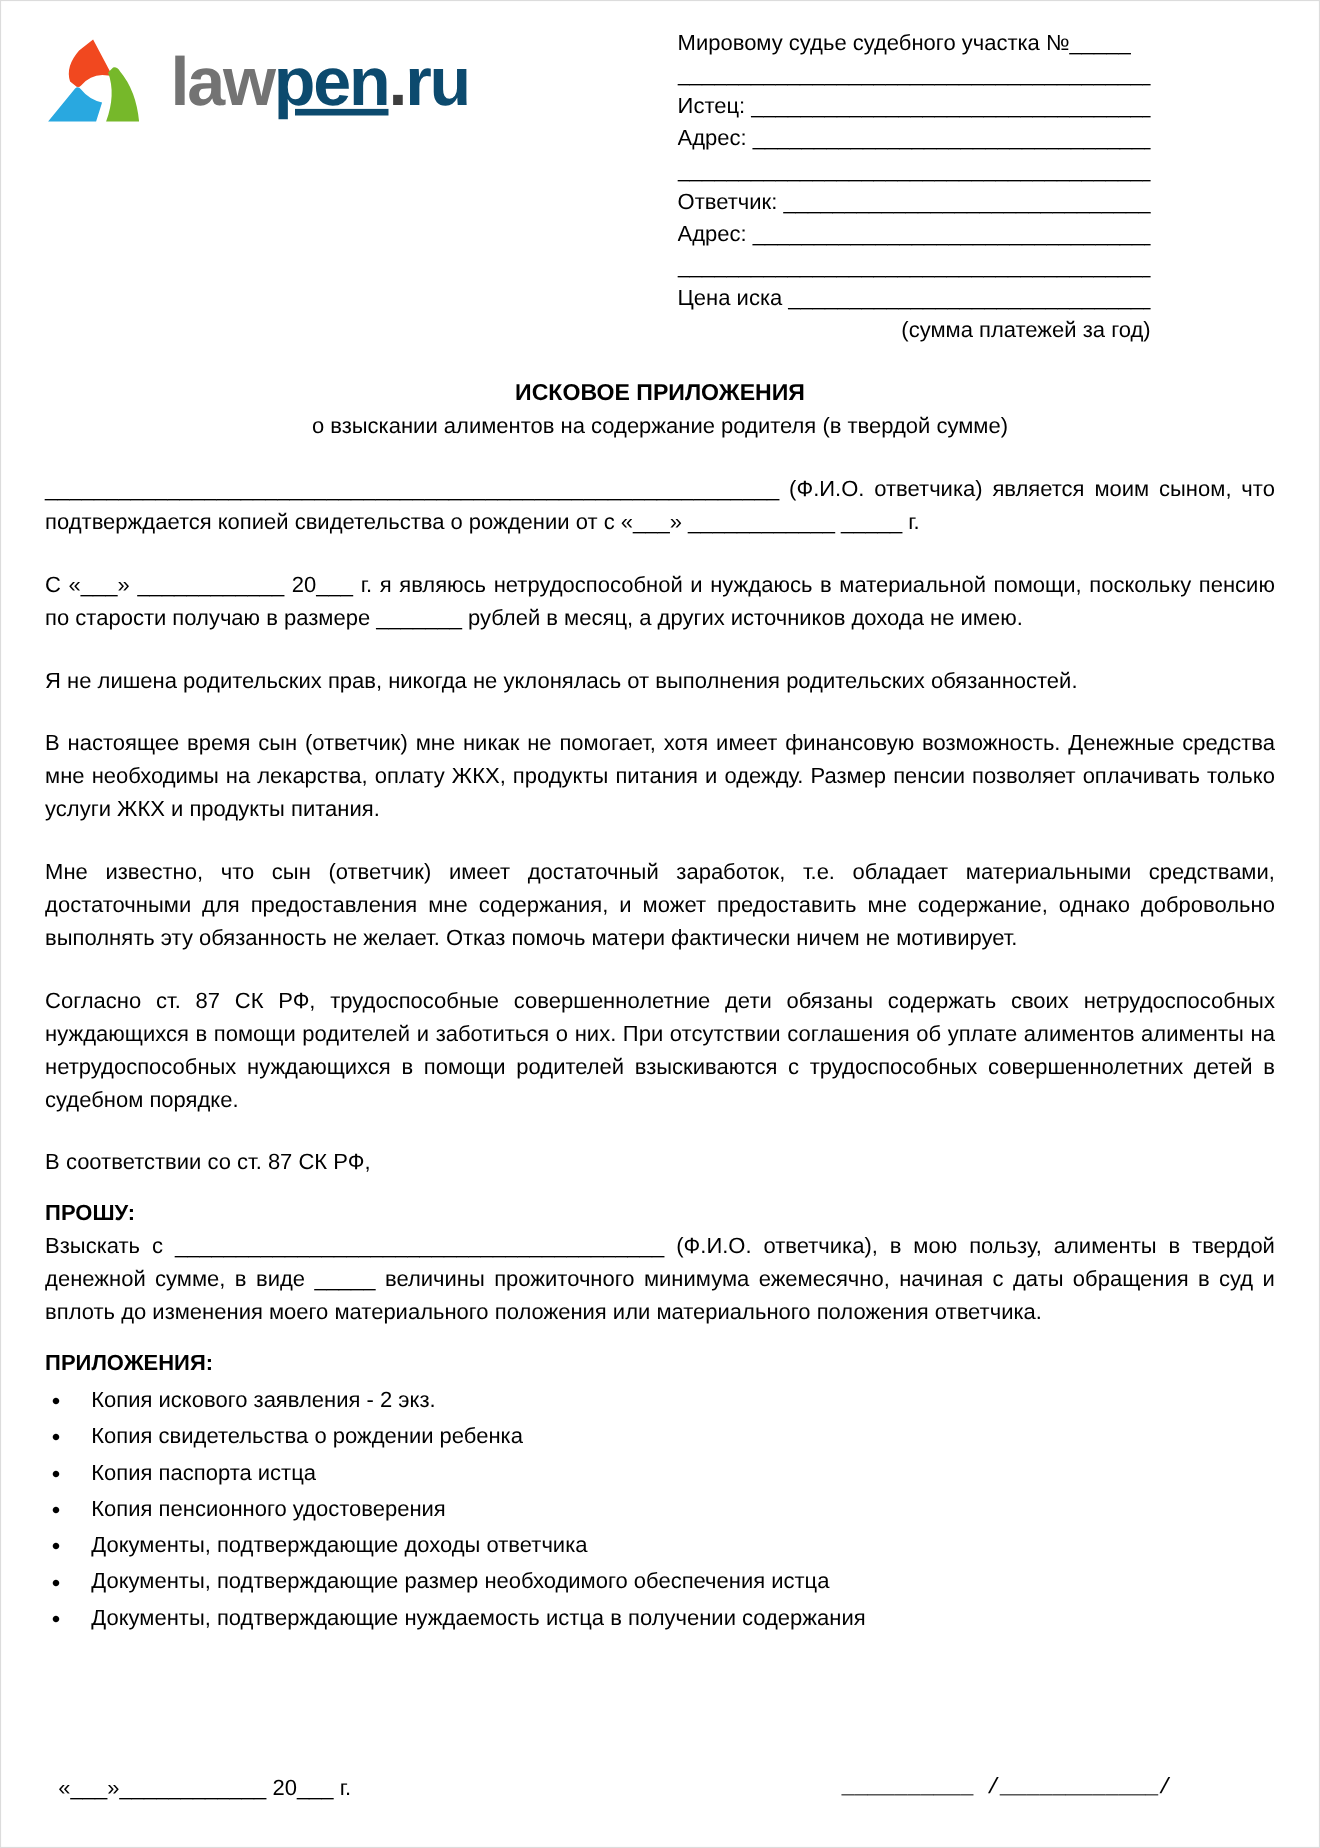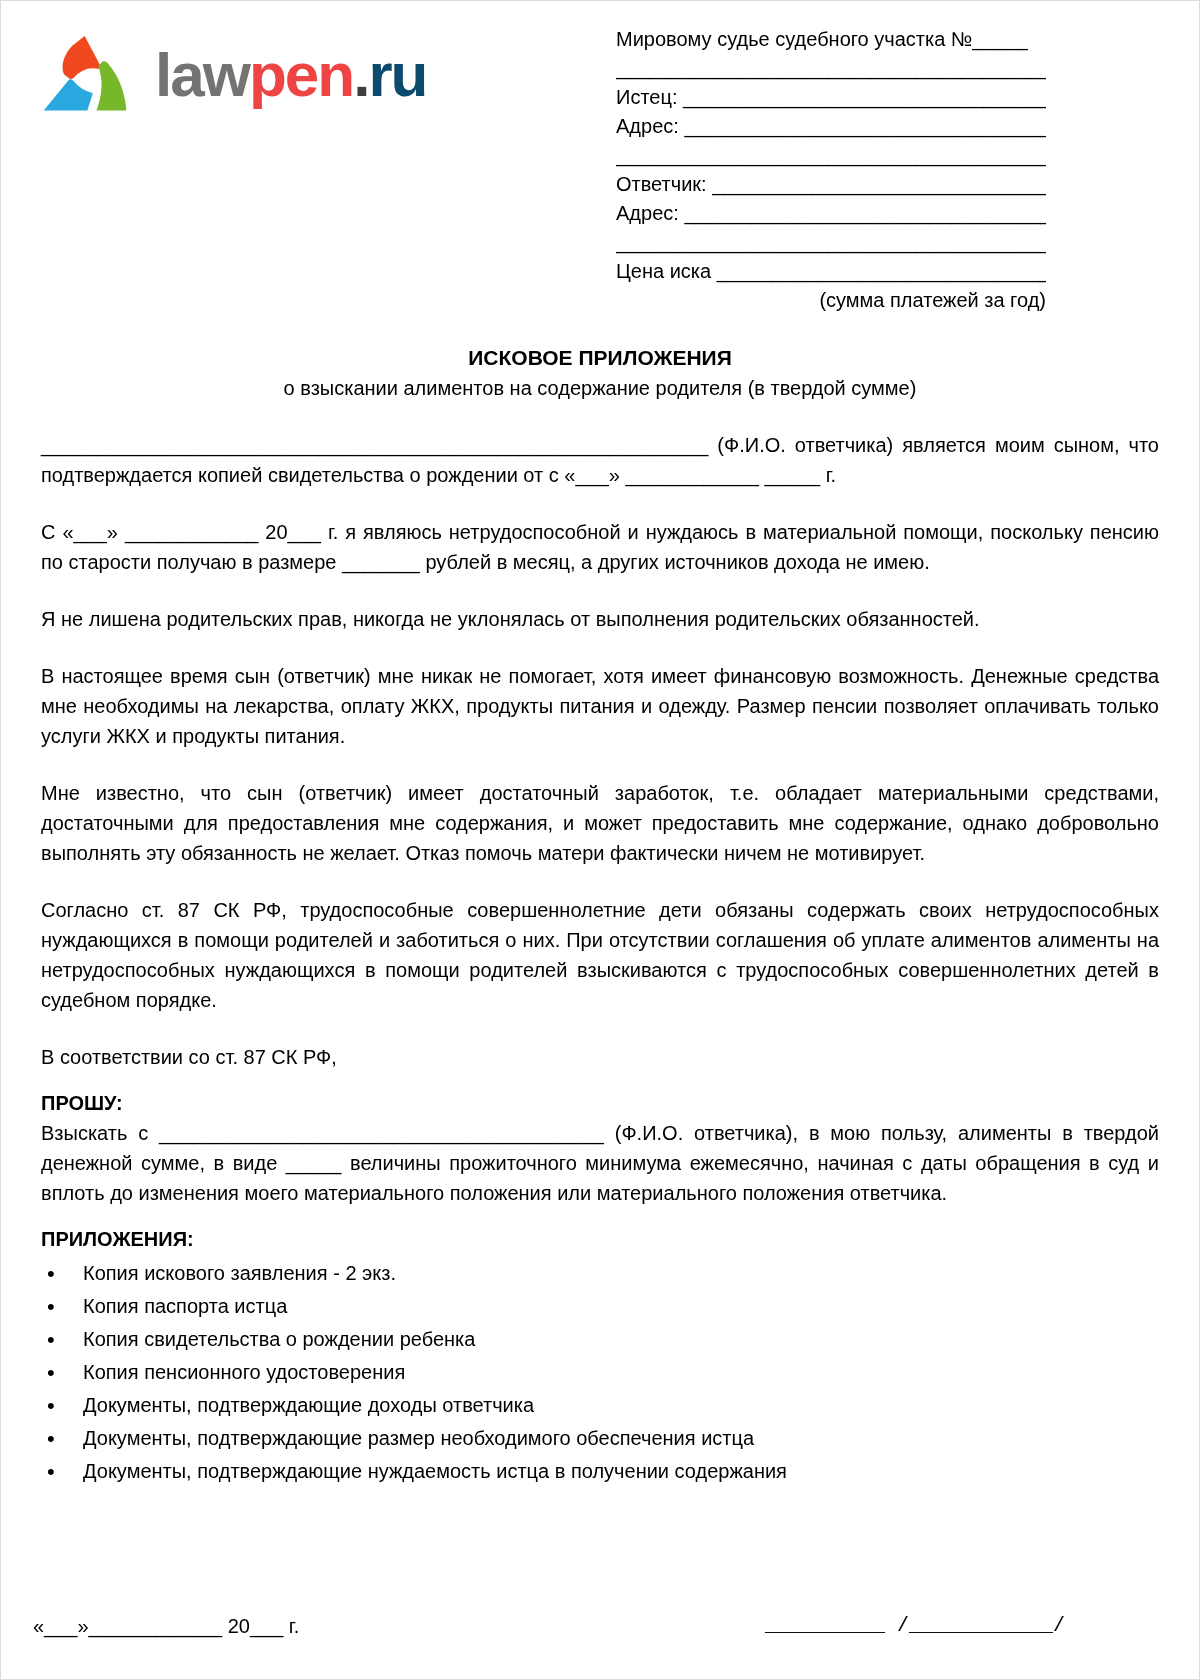--- a/index.html
+++ b/index.html
@@ -18,21 +18,21 @@
     line-height: 30px;
   }
 
   
   .letterhead { display: flex; justify-content: space-between; align-items: flex-start; }
 
   .logo { display: flex; align-items: center; gap: 14px; margin-top: 8px; }
   .logo-icon { width: 100px; height: 84px; display: block; }
   .logo-text { font-size: 62px; font-weight: 700; letter-spacing: -2px; line-height: 1; white-space: nowrap; }
   .logo-law { color: #737373; }
-  .logo-pen { color: #ef4444; }
+  .logo-pen { color: #0c4a6e; text-decoration: underline; }
   .logo-dot { color: #3E3E3E; }
   .logo-ru  { color: #0c4a6e; }
 
   .court-block { width: 430px; margin-right: 113px; font-size: 20px; line-height: 29px; }
   .cb-line { white-space: nowrap; overflow: hidden; }
   .cb-note { text-align: right; white-space: nowrap; }
 
   
   .title-block { margin-top: 28px; text-align: center; }
   .title-main { font-weight: 700; font-size: 21px; line-height: 30px; }
@@ -55,21 +55,21 @@
     content: "\2022";
     position: absolute;
     left: 6px;
     top: 0;
     font-size: 22px;
   }
 
   
   .footer {
     position: absolute;
-    left: 32px;
+    left: 52px;
     right: 40px;
     bottom: 38px;
     display: flex;
     justify-content: space-between;
     font-size: 20px;
     white-space: nowrap;
   }
   .footer .signature { margin-right: 94px; font-family: Liberation Mono, monospace; }
 </style>
 </head>
@@ -115,22 +115,22 @@
     <p>Мне известно, что сын (ответчик) имеет достаточный заработок, т.е. обладает материальными средствами, достаточными для предоставления мне содержания, и может предоставить мне содержание, однако добровольно выполнять эту обязанность не желает. Отказ помочь матери фактически ничем не мотивирует.</p>
     <p>Согласно ст. 87 СК РФ, трудоспособные совершеннолетние дети обязаны содержать своих нетрудоспособных нуждающихся в помощи родителей и заботиться о них. При отсутствии соглашения об уплате алиментов алименты на нетрудоспособных нуждающихся в помощи родителей взыскиваются с трудоспособных совершеннолетних детей в судебном порядке.</p>
     <p>В соответствии со ст. 87 СК РФ,</p>
 
     <div class="heading-bold">ПРОШУ:</div>
     <p class="tight">Взыскать с ________________________________________ (Ф.И.О. ответчика), в мою пользу, алименты в твердой денежной сумме, в виде _____ величины прожиточного минимума ежемесячно, начиная с даты обращения в суд и вплоть до изменения моего материального положения или материального положения ответчика.</p>
 
     <div class="heading-bold">ПРИЛОЖЕНИЯ:</div>
     <ul class="attachments-list">
       <li>Копия искового заявления - 2 экз.</li>
+      <li>Копия свидетельства о рождении ребенка</li>
       <li>Копия паспорта истца</li>
-      <li>Копия свидетельства о рождении ребенка</li>
       <li>Копия пенсионного удостоверения</li>
       <li>Документы, подтверждающие доходы ответчика</li>
       <li>Документы, подтверждающие размер необходимого обеспечения истца</li>
       <li>Документы, подтверждающие нуждаемость истца в получении содержания</li>
     </ul>
   </div>
 
   <div class="footer">
     <span class="date">«___»____________ 20___ г.</span>
     <span class="signature">__________ /____________/</span>

